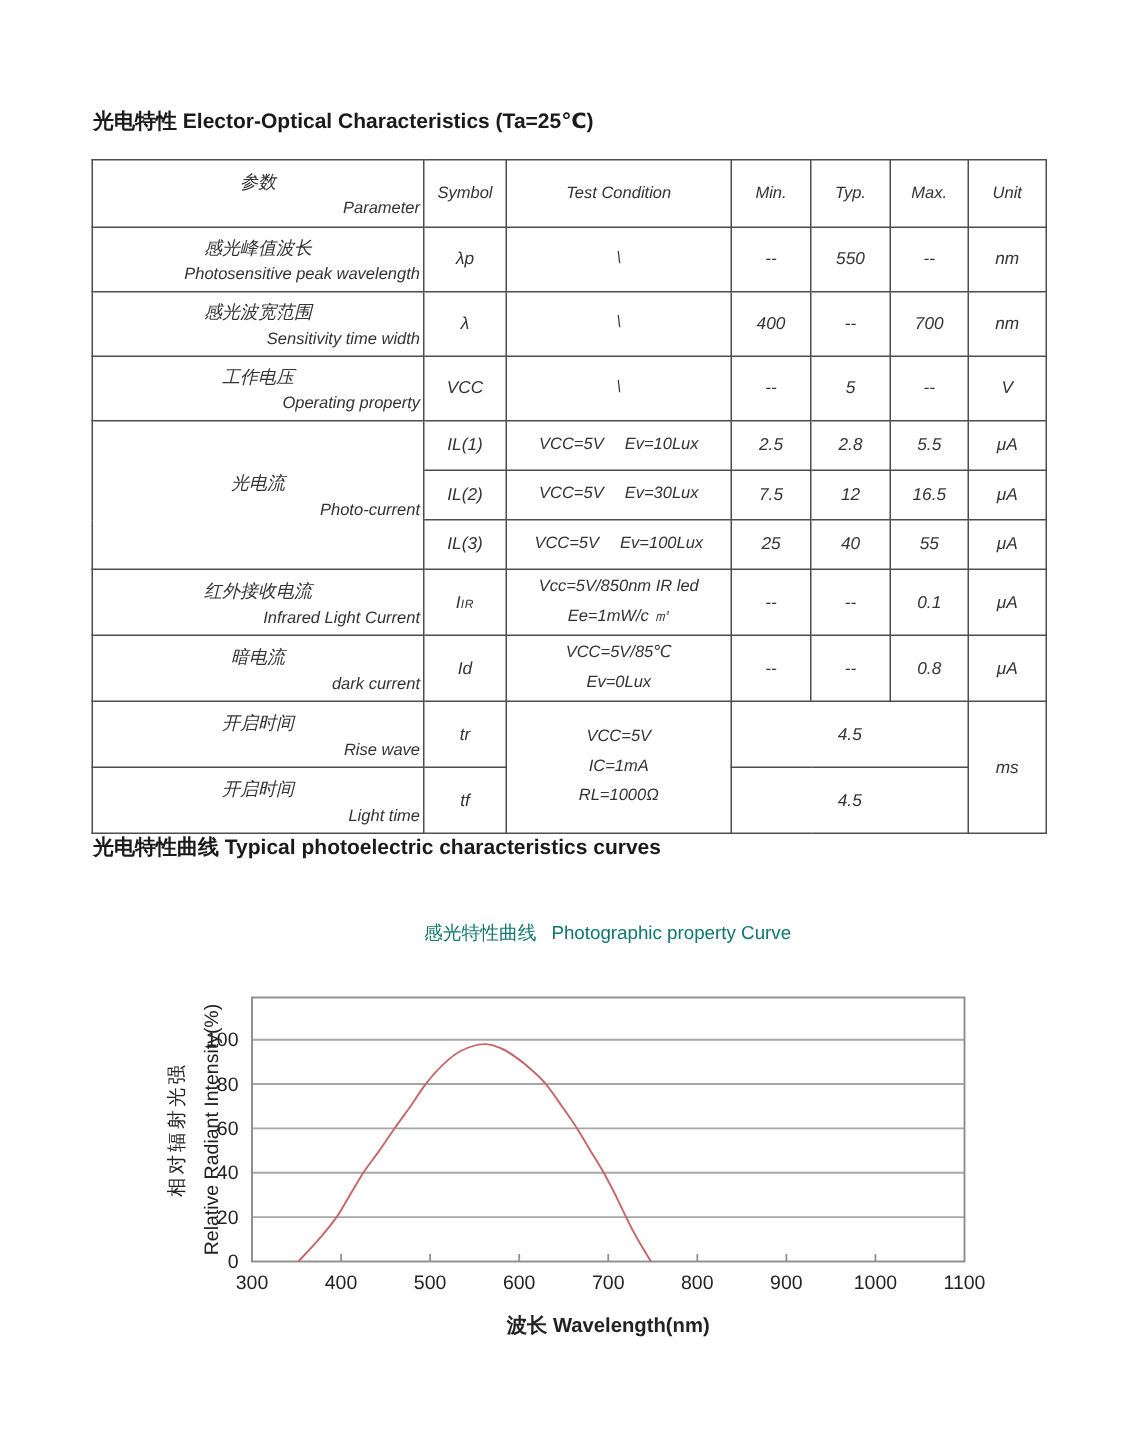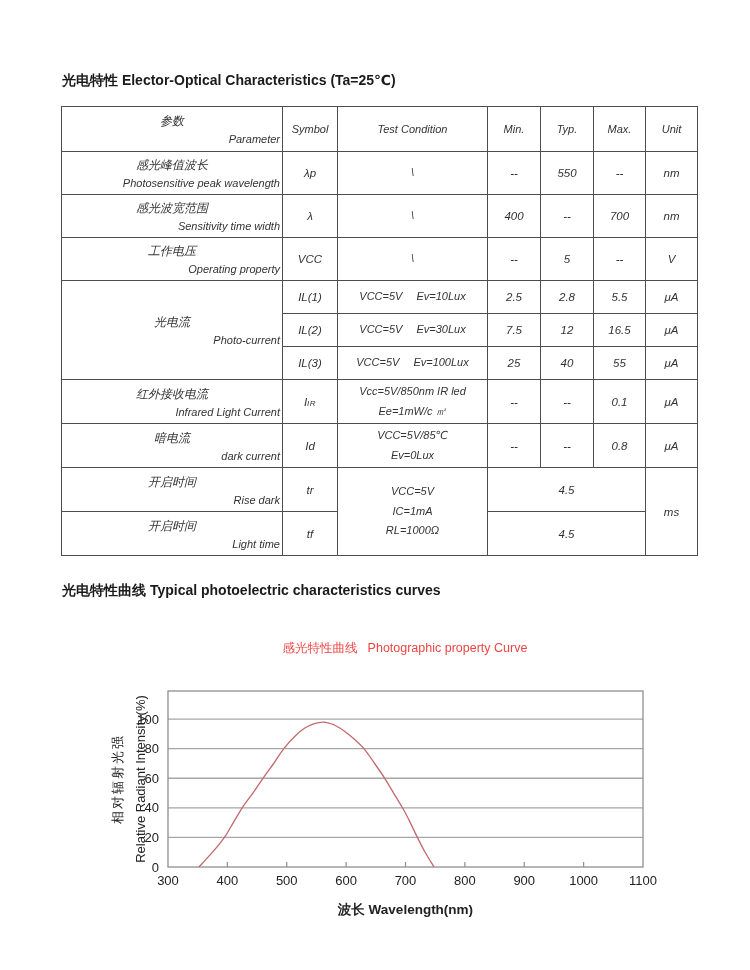--- a/index.html
+++ b/index.html
@@ -11,21 +11,21 @@
     color:#333;
     overflow:hidden;
   }
   .section-title{
     font-size:14px;
     font-weight:bold;
     color:#1a1a1a;
     margin:0 0 0 62px;
   }
   #title1{padding-top:72px;}
-  #title2{margin-top:26px;}
+  #title2{}
 
   table.eo{
     border-collapse:collapse;
     table-layout:fixed;
     width:636px;
     margin:16px 0 0 61px;
     font-style:italic;
   }
   table.eo td, table.eo th{
     border:1px solid #4d4d4d;
@@ -47,21 +47,21 @@
   .cond{font-size:11px;line-height:1.8;}
   .cond-a{display:inline-block;margin-right:14px;}
   .cond-b{display:inline-block;}
 
   .chart-title{
     margin-top:40px;
     margin-left:60px;
     width:690px;
     text-align:center;
     font-size:12.5px;
-    color:#ef4444;
+    color:#0f766e;
   }
   .chart-title .gap{display:inline-block;width:10px;}
   #curve-svg{display:block;margin-top:17px;}
 </style>
 </head>
 <body>
 
 <div class="page">
 
   <h1 class="section-title" id="title1">光电特性 Elector-Optical Characteristics (Ta=25℃)</h1>
@@ -192,21 +192,21 @@
         </td>
         <td class="val">--</td>
         <td class="val">--</td>
         <td class="val">0.8</td>
         <td class="val">μA</td>
       </tr>
 
       <tr class="h-big">
         <td>
           <div class="zh">开启时间</div>
-          <div class="en">Rise dark</div>
+          <div class="en">Rise wave</div>
         </td>
         <td class="sym">tr</td>
         <td class="cond" rowspan="2">
           <div>VCC=5V</div>
           <div>IC=1mA</div>
           <div>RL=1000Ω</div>
         </td>
         <td class="val" colspan="3">4.5</td>
         <td class="val" rowspan="2">ms</td>
       </tr>

